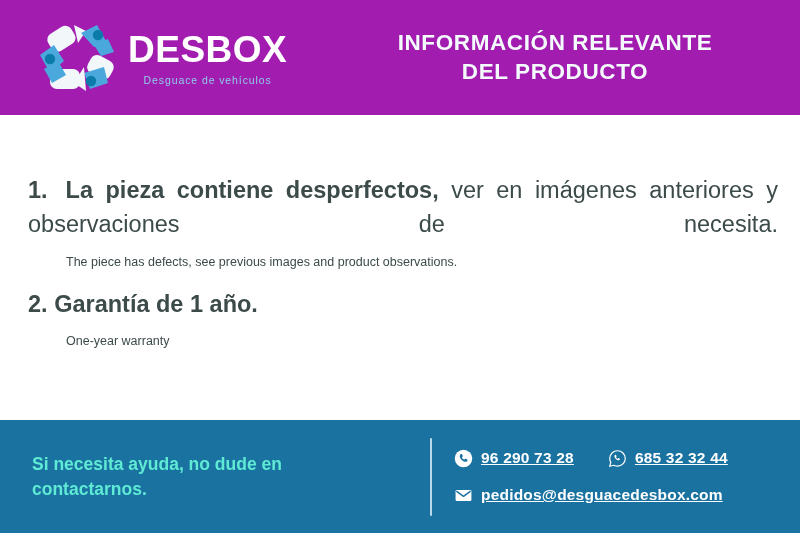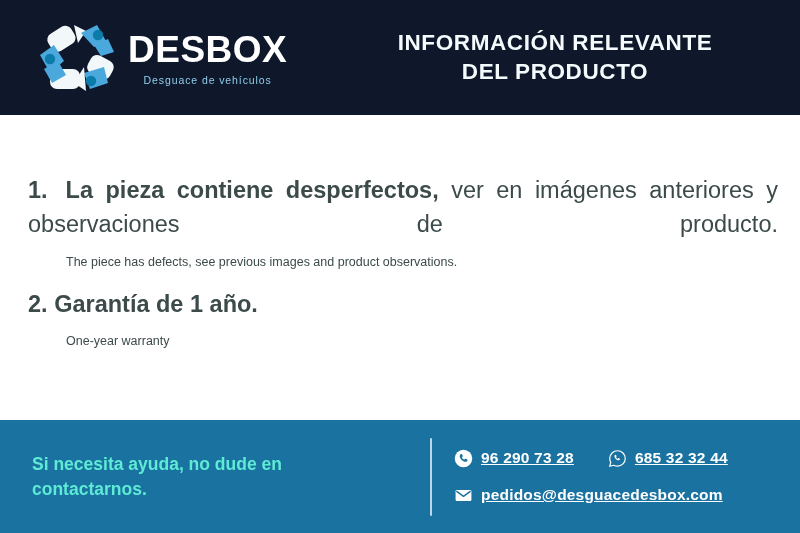--- a/index.html
+++ b/index.html
@@ -19,21 +19,21 @@
     height: 533px;
     background: #ffffff;
     display: flex;
     flex-direction: column;
   }
 
   
   .header {
     position: relative;
     height: 115px;
-    background: #0f172a;
+    background: #a21caf;
     display: flex;
     align-items: center;
     flex: 0 0 auto;
   }
   .brand {
     display: flex;
     align-items: center;
     padding-left: 34px;
     width: 330px;
     box-sizing: border-box;
@@ -240,21 +240,21 @@
     <div class="header-title">
       <span class="t-line">INFORMACIÓN RELEVANTE</span>
       <span class="t-line">DEL PRODUCTO</span>
     </div>
 
   </div>
 
   <div class="content">
 
     <div class="item item-1">
-      <div class="item-main"><span class="num">1.</span><span class="gap"></span><span class="strong">La pieza contiene desperfectos,</span><span> ver en imágenes anteriores y observaciones de producto.</span></div>
+      <div class="item-main"><span class="num">1.</span><span class="gap"></span><span class="strong">La pieza contiene desperfectos,</span><span> ver en imágenes anteriores y observaciones de necesita.</span></div>
       <div class="item-sub">The piece has defects, see previous images and product observations.</div>
     </div>
 
     <div class="item item-2">
       <div class="item-main"><span class="num">2.</span>&nbsp;<span class="strong">Garantía de 1 año.</span></div>
       <div class="item-sub">One-year warranty</div>
     </div>
 
   </div>
 

